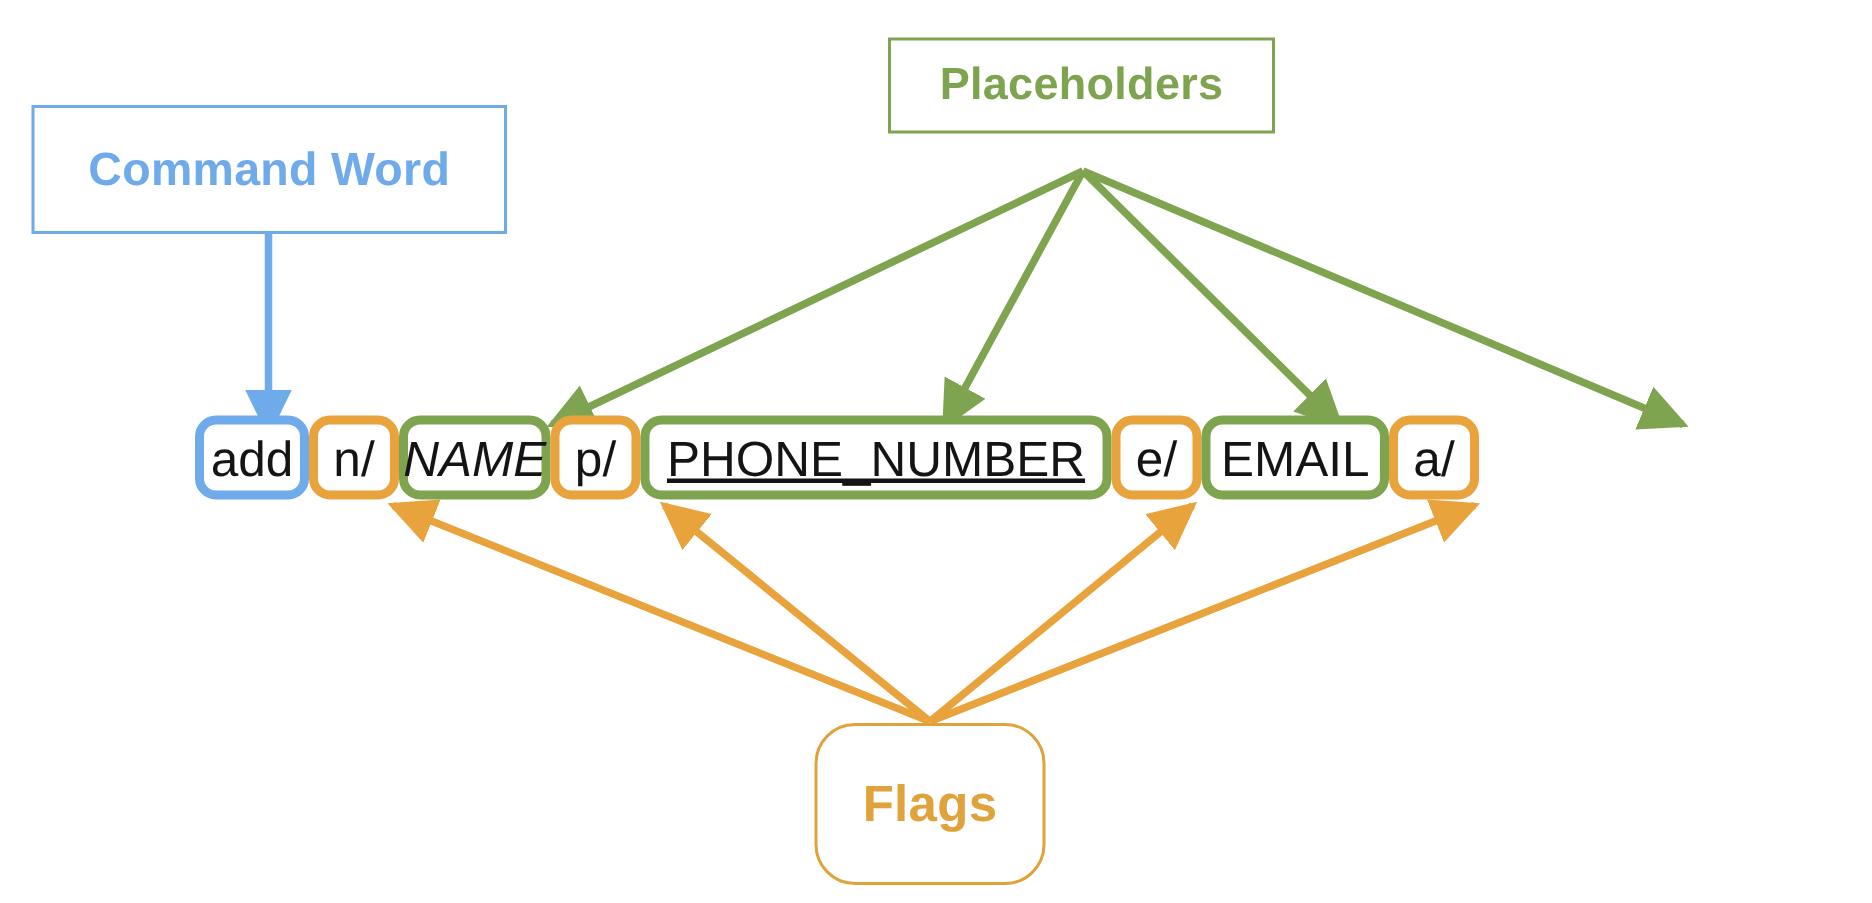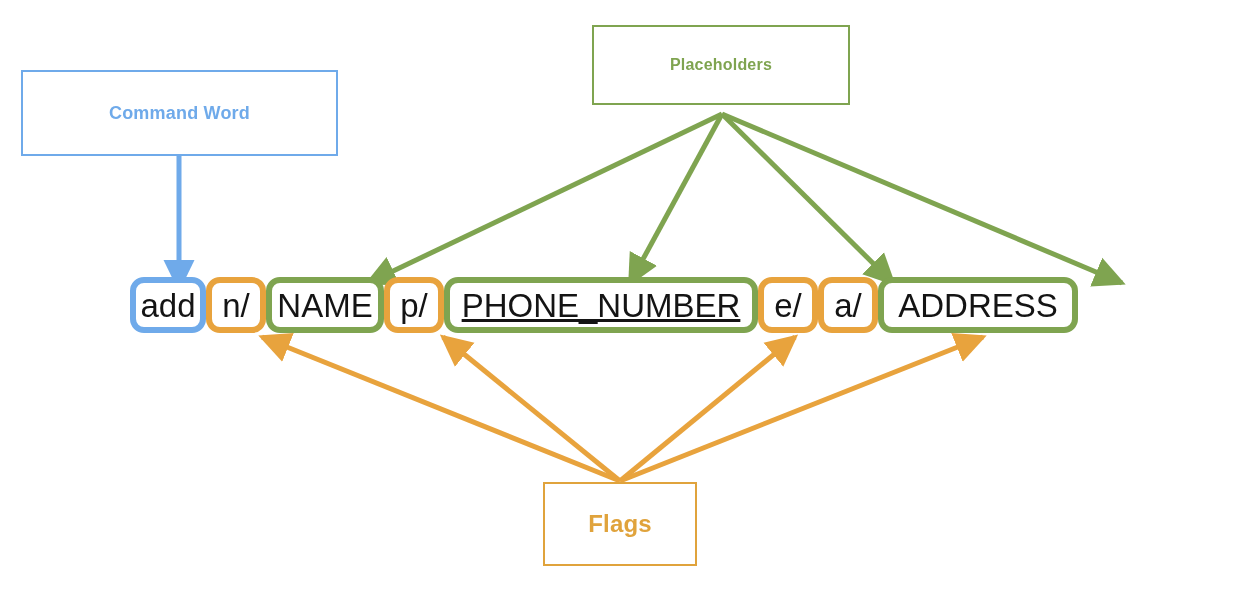--- a/index.html
+++ b/index.html
@@ -21,29 +21,29 @@
     box-sizing:border-box;
     background:#ffffff;
     border-style:solid;
     border-width:2px;
     display:flex;align-items:center;justify-content:center;
     font-weight:bold;
     letter-spacing:.2px;
   }
   .legend-box.command{
     left:21px;top:70px;width:317px;height:86px;
-    border-color:#6FAAEA;color:#6FAAEA;font-size:18px;align-items:center;
+    border-color:#6FAAEA;color:#6FAAEA;font-size:31px;align-items:center;
   }
   .legend-box.placeholders{
-    left:592px;top:25px;width:258px;height:80px;
-    border-color:#7FA450;color:#7FA450;font-size:16px;
+    left:592px;top:25px;width:258px;height:64px;
+    border-color:#7FA450;color:#7FA450;font-size:30px;
   }
   .legend-box.flags{
-    left:543px;top:482px;width:154px;height:84px;
-    border-color:#E0A33C;color:#E0A33C;font-size:24px;
+    left:543px;top:482px;width:154px;height:108px;
+    border-color:#E0A33C;color:#E0A33C;font-size:34px;border-radius:27px;
   }
 
   
   #command-string{
     position:absolute;
     left:130px;top:277px;
     height:56px;
     display:flex;
     align-items:stretch;
   }
@@ -61,21 +61,21 @@
     padding:0 6px;
     white-space:nowrap;
     position:relative;
   }
   .pill.blue  {border-color:#6FAAEA;}
   .pill.green {border-color:#7FA450;}
   .pill.orange{border-color:#E8A33D;}
 
   .pill.w-add         {width:76px;}
   .pill.w-flag        {width:60px;}
-  .pill.w-name        {width:118px;}
+  .pill.w-name        {width:101px;font-style:italic;}
   .pill.w-phone       {width:314px;text-decoration:underline;}
   .pill.w-email       {width:125px;}
   .pill.w-address     {width:200px;}
 </style>
 </head>
 <body>
 
 <div id="stage">
 
   <svg id="arrows" viewBox="0 0 1248 602" xmlns="http://www.w3.org/2000/svg">
@@ -128,21 +128,21 @@
     </div>
     <div class="pill orange w-flag">
       <span>p/</span>
     </div>
     <div class="pill green w-phone">
       <span>PHONE_NUMBER</span>
     </div>
     <div class="pill orange w-flag">
       <span>e/</span>
     </div>
+    <div class="pill green w-email">
+      <span>EMAIL</span>
+    </div>
     <div class="pill orange w-flag">
       <span>a/</span>
-    </div>
-    <div class="pill green w-address">
-      <span>ADDRESS</span>
     </div>
   </div>
 
 </div>
 
 </body></html>

